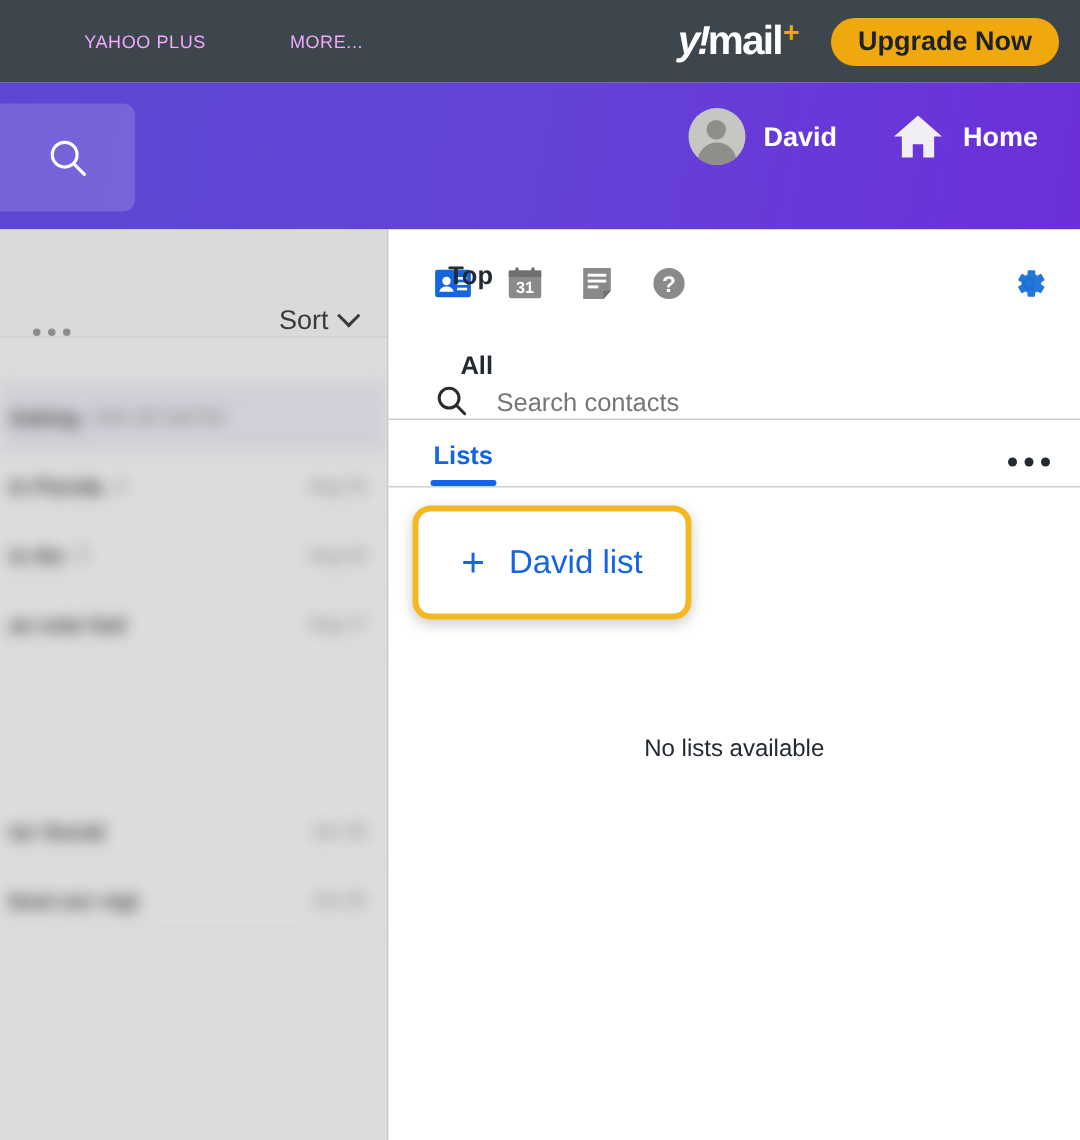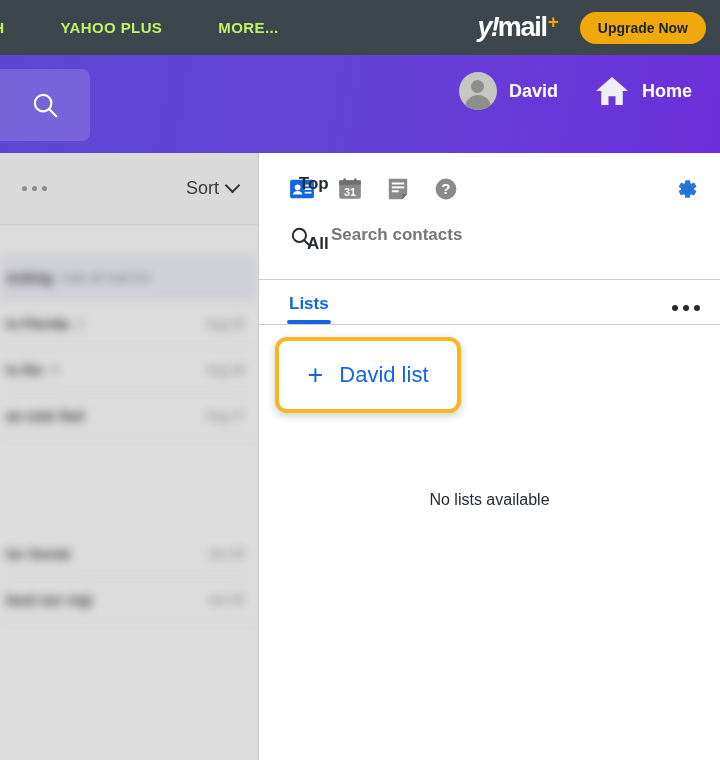--- a/index.html
+++ b/index.html
@@ -31,23 +31,23 @@
     display: flex;
     align-items: center;
   }
   .topnav {
     display: flex;
     align-items: center;
     height: 100%;
     padding-left: 0px;
   }
   .topnav-item {
-    color: #bef264;
-    font-size: 15px;
-    font-weight: bold;
+    color: #f0abfc;
+    font-size: 12px;
+    font-weight: normal;
     letter-spacing: 0.4px;
     padding: 0 0;
     margin-right: 56px;
     white-space: nowrap;
     cursor: pointer;
   }
   .topnav-item.first { margin-left: -18px; }
   .topbar-right {
     position: absolute;
     right: 14px;
@@ -81,21 +81,21 @@
     top: -8px;
   }
   .upgrade-btn {
     background: #efa90c;
     color: #1d2228;
     border: none;
     border-radius: 16px;
     height: 32px;
     padding: 0 18px;
     font-family: "Liberation Sans", sans-serif;
-    font-size: 14px;
+    font-size: 18px;
     font-weight: bold;
     cursor: pointer;
     white-space: nowrap;
   }
 
   
   .purplebar {
     position: absolute;
     top: 55px; left: 0;
     width: 720px;
@@ -175,21 +175,21 @@
     width: 258px;
     height: 607px;
     background: #dcdcdc;
     border-right: 1px solid #c9c9c9;
     overflow: hidden;
   }
   .sidebar-toolbar {
     position: relative;
     height: 72px;
     display: flex;
-    align-items: center;
+    align-items: flex-end;
     justify-content: space-between;
     padding: 0 20px 0 22px;
     background: #dadada;
     border-bottom: 1px solid #cfcfcf;
     box-sizing: border-box;
   }
   .dots-h {
     display: flex;
     gap: 5px;
     cursor: pointer;
@@ -273,27 +273,26 @@
   .ctool-left {
     display: flex;
     align-items: center;
     gap: 22px;
   }
   .ico { cursor: pointer; display: block; }
 
   .csearch {
     height: 55px;
     display: flex;
-    align-items: flex-start;
+    align-items: flex-end;
     gap: 18px;
     padding: 0 30px;
     box-sizing: border-box;
     border-bottom: 1px solid #cdcdcd;
     cursor: text;
-    font-weight: bold;
   }
   .csearch-placeholder {
     color: #767676;
     font-size: 17px;
   }
 
   .ctabs {
     height: 45px;
     display: flex;
     align-items: flex-end;

